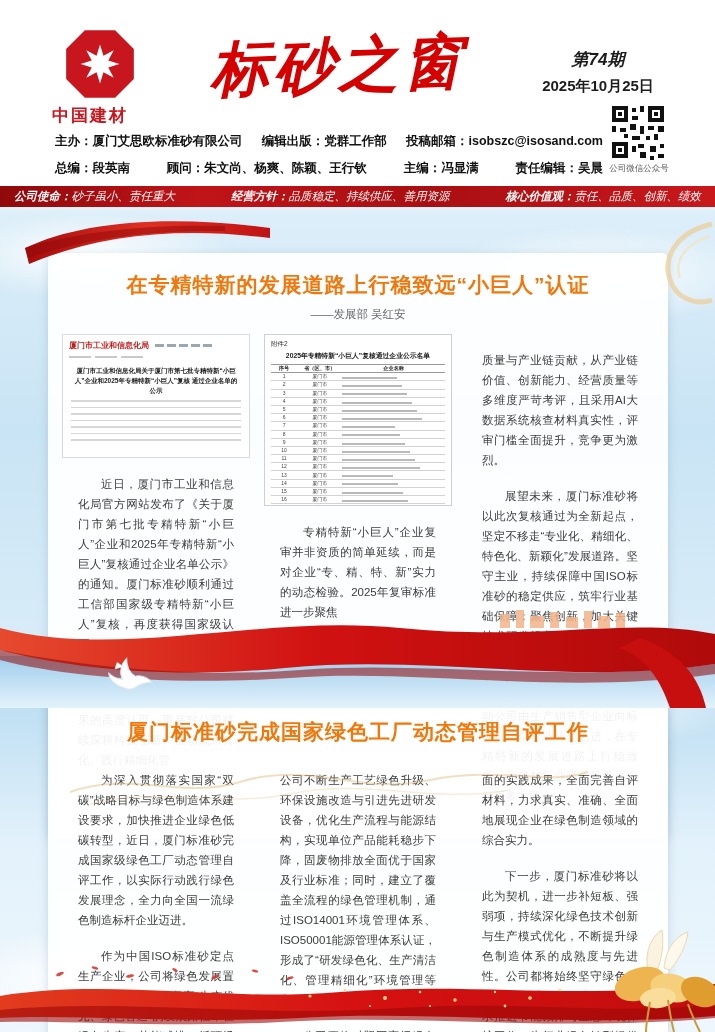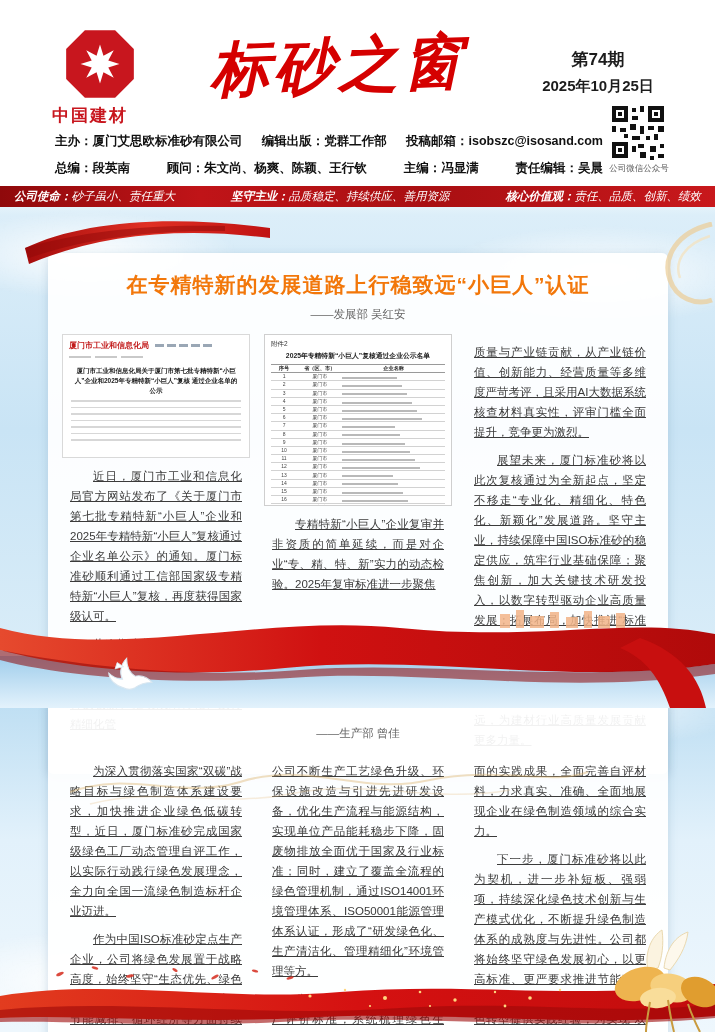--- a/index.html
+++ b/index.html
@@ -11,21 +11,21 @@
   .cloud{position:absolute;border-radius:50%;filter:blur(1px);z-index:0;}
   
   .header{position:absolute;top:0;left:0;width:715px;height:186px;background:#fff;z-index:4;}
   .logo{position:absolute;left:52px;top:28px;width:96px;text-align:left;}
   .logo svg{width:72px;height:72px;display:block;margin:0 auto;}
   .logo-text{color:#c8161e;font-weight:800;font-size:17px;letter-spacing:2px;margin-top:4px;}
   .paper-title{position:absolute;left:158px;top:26px;width:360px;text-align:center;
     color:#d50000;font-size:60px;font-weight:900;font-style:italic;letter-spacing:4px;
     transform:rotate(-2deg);font-family:"Liberation Serif","DejaVu Serif",serif;}
   .issue{position:absolute;left:528px;top:48px;width:140px;text-align:center;color:#1c1c1c;}
-  .issue-no{font-size:17px;font-weight:700;}
+  .issue-no{font-size:17px;font-weight:700;font-style:italic;}
   .issue-date{font-size:15px;font-weight:700;margin-top:6px;}
   .qr{position:absolute;left:610px;top:104px;width:56px;height:56px;background:#fff;}
   .qr svg{width:56px;height:56px;display:block;}
   .qr-caption{position:absolute;left:596px;top:163px;width:86px;text-align:center;font-size:8.5px;color:#555;}
   .mast-row{position:absolute;left:55px;width:548px;display:flex;justify-content:space-between;
     font-size:12.5px;font-weight:700;color:#111;}
   .mast-row.r1{top:133px;}
   .mast-row.r2{top:160px;}
   
   .band{position:absolute;top:186px;left:0;width:715px;height:21px;z-index:4;
@@ -36,21 +36,21 @@
   
   .card{position:absolute;left:48px;width:620px;background:rgba(255,255,255,.93);
     border-radius:6px;box-shadow:0 2px 10px rgba(110,145,175,.3);z-index:2;box-sizing:border-box;
     padding:18px 14px 16px;}
   .card1{top:253px;min-height:400px;}
   .card2{top:700px;min-height:300px;}
   .a-title{text-align:center;color:#f2770a;font-weight:800;font-size:21px;letter-spacing:1px;margin:0 0 8px;}
   .a-byline{text-align:center;color:#666;font-size:11.5px;margin:8px 0 12px;}
   .cols{display:flex;gap:14px;}
   .col{flex:1;min-width:0;}
-  .col p{margin:8px;text-indent:2em;font-size:11.5px;line-height:1.74;color:#3b3b3b;text-align:justify;text-decoration:underline;}
+  .col p{margin:16px;text-indent:2em;font-size:11.5px;line-height:1.74;color:#3b3b3b;text-align:justify;}
   .col p.cont{text-indent:0;}
   
   .govshot{border:1px solid #d9d9d9;background:#fff;height:124px;margin-bottom:7px;
     padding:5px 6px;box-sizing:border-box;overflow:hidden;}
   .gov-top{display:flex;align-items:center;gap:4px;}
   .gov-name{color:#c21a1a;font-weight:800;font-size:8px;white-space:nowrap;}
   .gov-nav{display:flex;gap:3px;margin-left:2px;}
   .gov-nav i{display:block;width:9px;height:3px;background:#9aa7b5;}
   .gov-crumb{margin-top:5px;display:flex;gap:4px;}
   .gov-crumb i{display:block;width:22px;height:2px;background:#c9c9c9;}
@@ -143,21 +143,21 @@
   </div>
   <div class="mast-row r1">
     <span><span>主办：</span><span>厦门艾思欧标准砂有限公司</span></span>
     <span><span>编辑出版：</span><span>党群工作部</span></span>
     <span><span>投稿邮箱：</span><span>isobszc@isosand.com</span></span>
   </div>
 </div>
 
 <div class="band">
   <span class="seg"><b>公司使命：</b><span>砂子虽小、责任重大</span></span>
-  <span class="seg"><b>坚守主业：</b><span>品质稳定、持续供应、善用资源</span></span>
+  <span class="seg"><b>经营方针：</b><span>品质稳定、持续供应、善用资源</span></span>
   <span class="seg"><b>核心价值观：</b><span>责任、品质、创新、绩效</span></span>
 </div>
 
 <div class="deco" style="left:25px;top:214px;">
   <svg width="250" height="55" viewBox="0 0 250 55">
     <defs>
         <linearGradient id="rg1" x1="0" y1="0" x2="1" y2="0">
       <stop offset="0" stop-color="#a50c0c"></stop>
           <stop offset=".5" stop-color="#e03024"></stop>
           <stop offset="1" stop-color="#c01212"></stop>
@@ -346,21 +346,21 @@
 </div>
 
 <div class="gold-swirl" style="left:70px;top:752px;z-index:3;">
   <svg width="520" height="60" viewBox="0 0 520 60">
     <path d="M0,40 C60,18 110,48 170,30 C240,8 290,44 360,28 C430,14 480,34 518,20" fill="none" stroke="rgba(224,185,120,.6)" stroke-width="2"></path>
     <path d="M20,52 C90,34 150,56 220,42 C300,26 360,52 440,38" fill="none" stroke="rgba(233,200,150,.45)" stroke-width="1.5"></path>
   </svg>
 </div>
 
 <div class="card card2">
-  <div class="a-byline">——生产部 曾佳</div>
+  <h1 class="a-title">厦门标准砂完成国家绿色工厂动态管理自评工作</h1>
   <div class="cols">
     <div class="col">
       <p>为深入贯彻落实国家“双碳”战略目标与绿色制造体系建设要求，加快推进企业绿色低碳转型，近日，厦门标准砂完成国家级绿色工厂动态管理自评工作，以实际行动践行绿色发展理念，全力向全国一流绿色制造标杆企业迈进。</p>
       <p>作为中国ISO标准砂定点生产企业，公司将绿色发展置于战略高度，始终坚守“生态优先、绿色智造”的发展路径，在绿色生产、节能减排、循环经济等方面持续深耕。多年来，</p>
     </div>
     <div class="col">
       <p class="cont">公司不断生产工艺绿色升级、环保设施改造与引进先进研发设备，优化生产流程与能源结构，实现单位产品能耗稳步下降，固废物排放全面优于国家及行业标准；同时，建立了覆盖全流程的绿色管理机制，通过ISO14001环境管理体系、ISO50001能源管理体系认证，形成了“研发绿色化、生产清洁化、管理精细化”环境管理等方。</p>
       <p>公司严格对照国家级绿色工厂评价标准，系统梳理绿色生产、能源利用、环境管理等方</p>
     </div>
     <div class="col">

